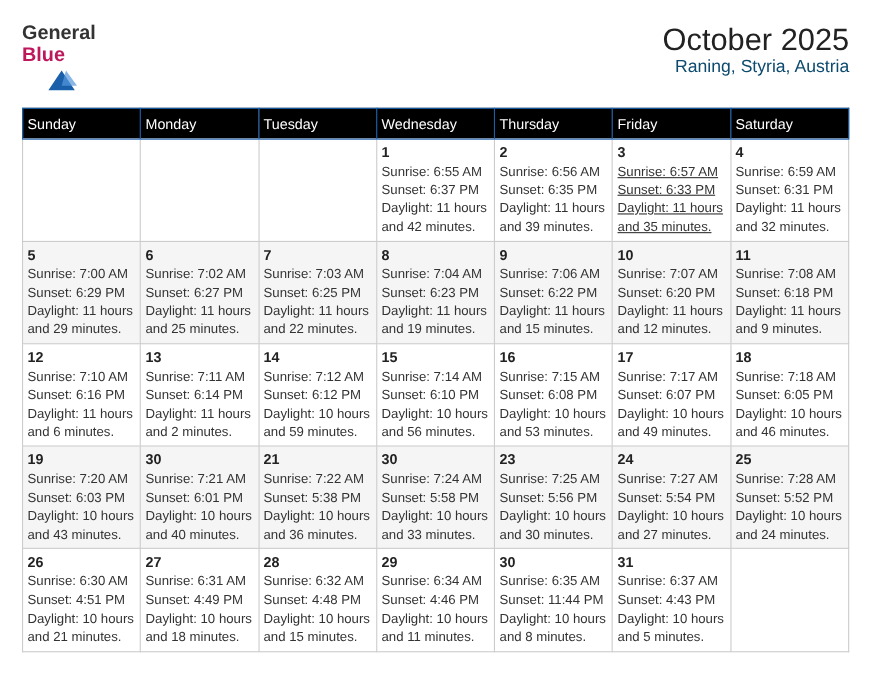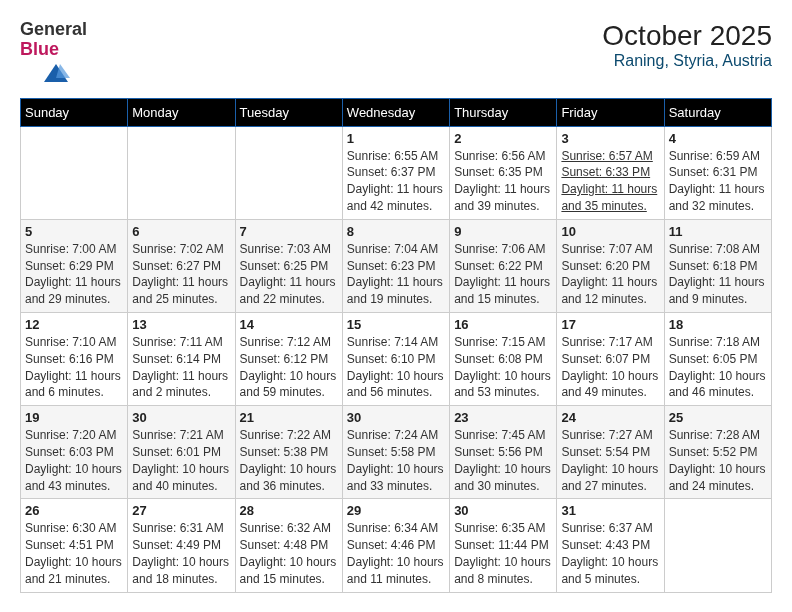--- a/index.html
+++ b/index.html
@@ -286,21 +286,21 @@
         </td>
         <td>
           <span class="day-number">30</span>
           <div class="day-info" style="white-space: pre-line;">Sunrise: 7:24 AM
 Sunset: 5:58 PM
 Daylight: 10 hours
 and 33 minutes.</div>
         </td>
         <td>
           <span class="day-number">23</span>
-          <div class="day-info" style="white-space: pre-line;">Sunrise: 7:45 AM
+          <div class="day-info" style="white-space: pre-line;">Sunrise: 7:25 AM
 Sunset: 5:56 PM
 Daylight: 10 hours
 and 30 minutes.</div>
         </td>
         <td>
           <span class="day-number">24</span>
           <div class="day-info" style="white-space: pre-line;">Sunrise: 7:27 AM
 Sunset: 5:54 PM
 Daylight: 10 hours
 and 27 minutes.</div>

